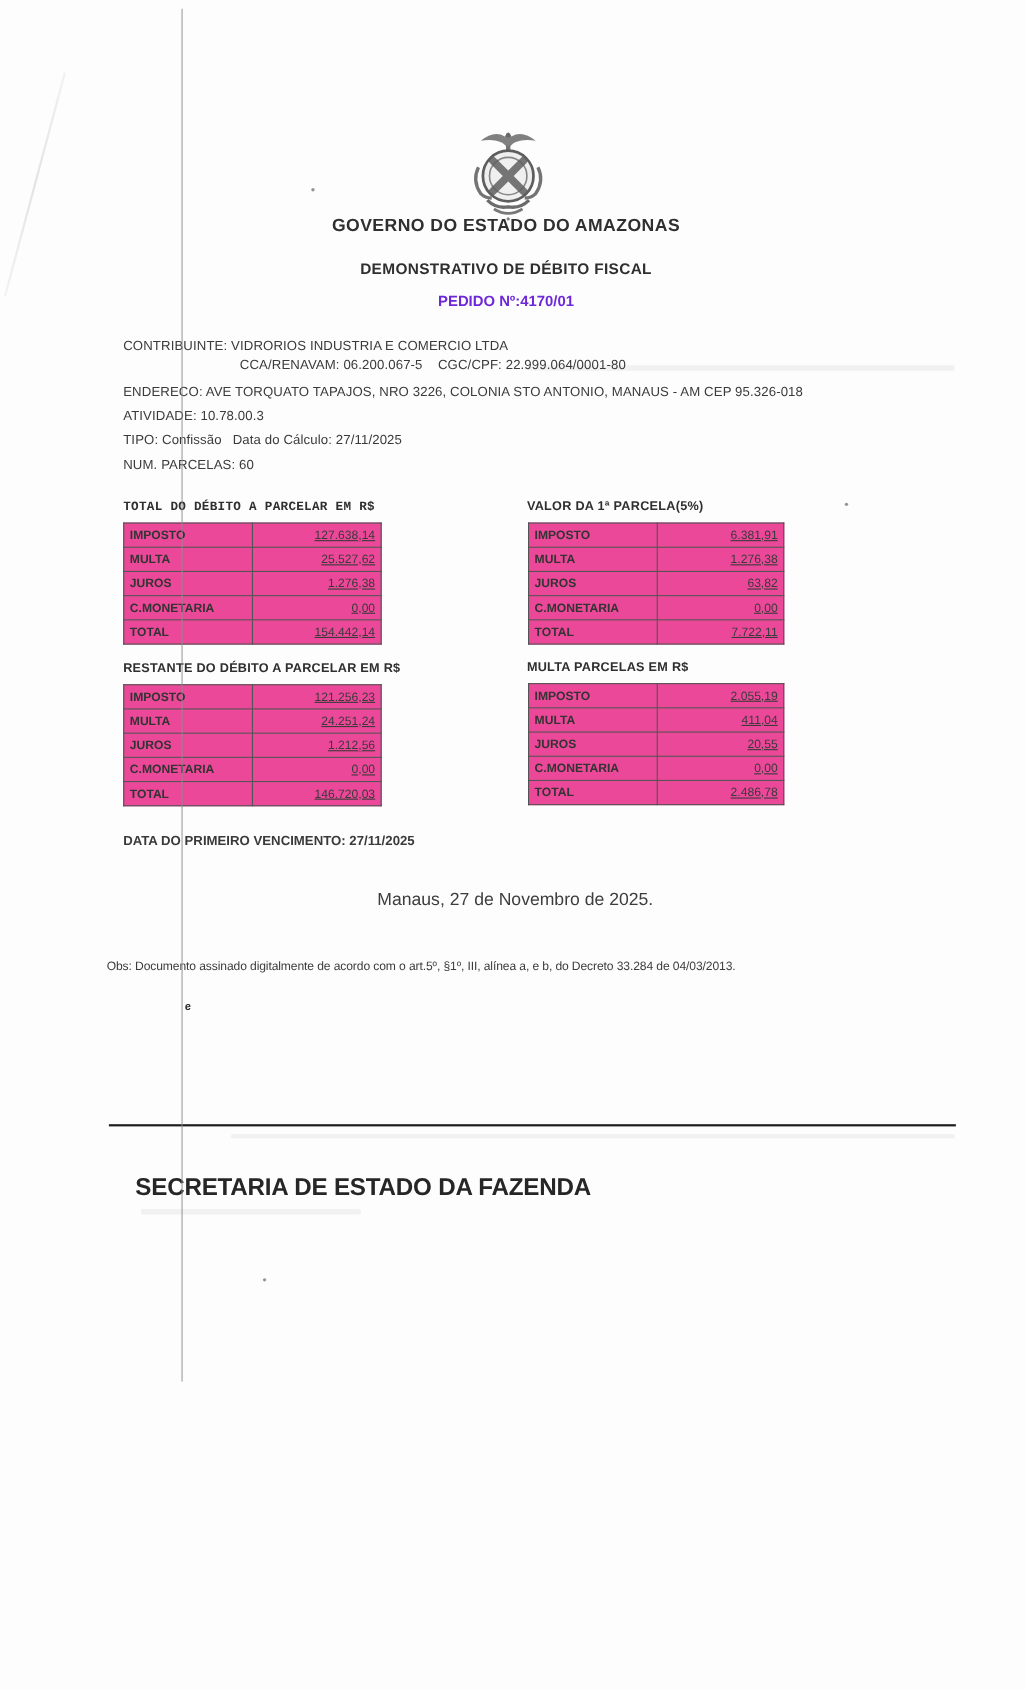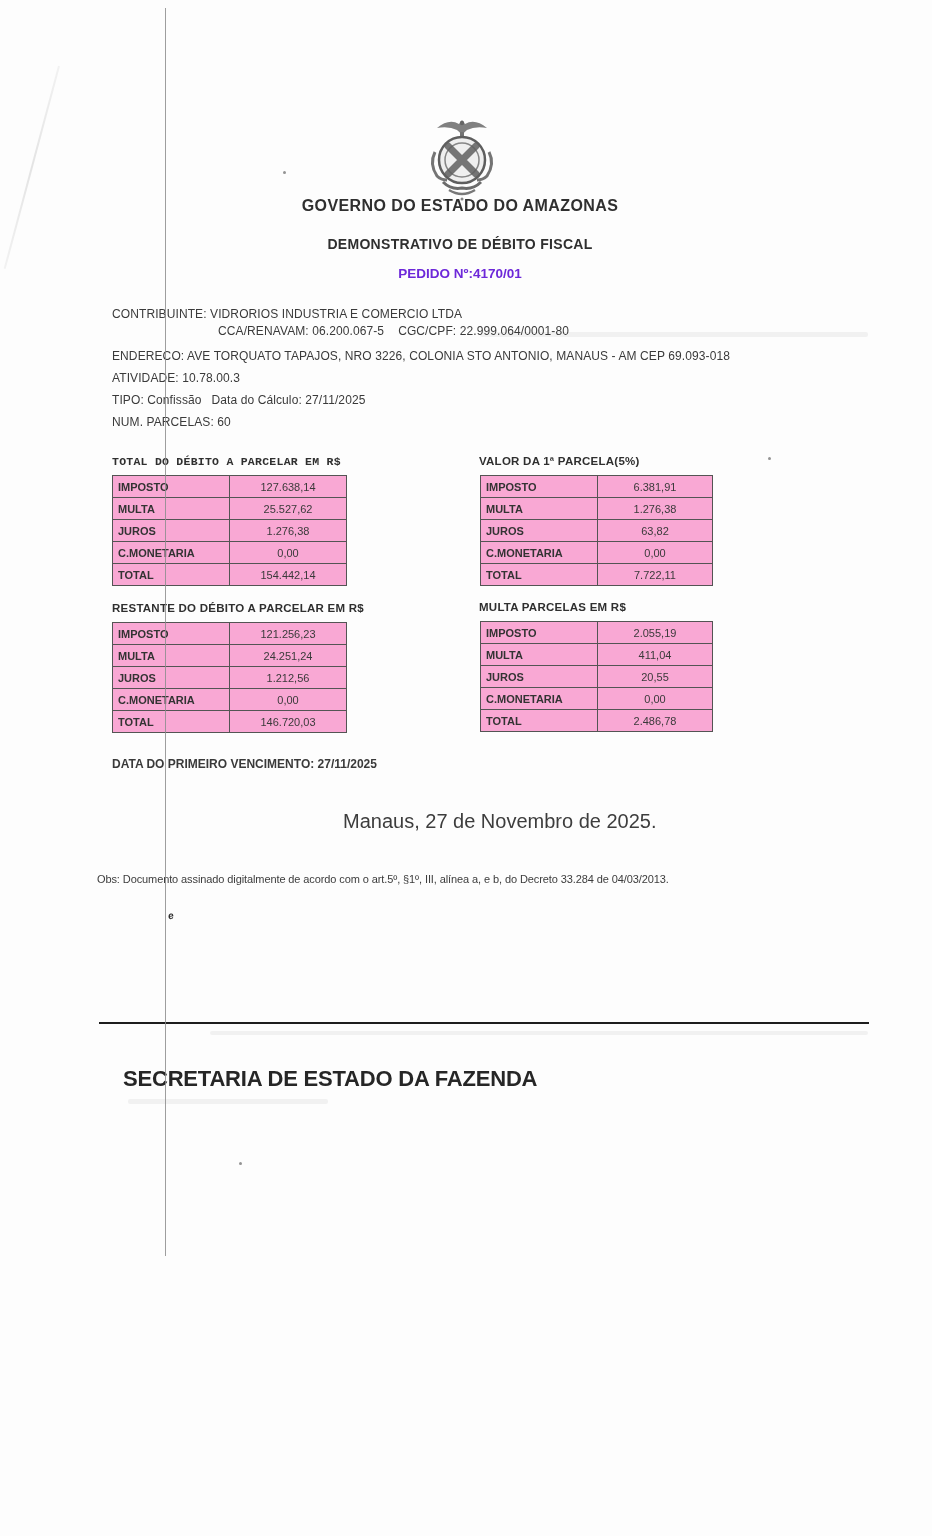--- a/index.html
+++ b/index.html
@@ -14,27 +14,27 @@
   .doc-title{left:0;top:236px;width:920px;text-align:center;font-size:14px;font-weight:700;letter-spacing:.3px;color:#2f2f2f;}
   .pedido{left:0;top:266px;width:920px;text-align:center;font-size:13.5px;font-weight:700;color:#6d28d9;}
   .logo{left:423px;top:114px;filter:blur(.3px);opacity:.9;}
 
   
   .info{font-size:12px;color:#3a3a3a;letter-spacing:.1px;}
   .gap14{margin-left:14px;}
 
   
   .tbl-title{font-size:11.5px;font-weight:700;letter-spacing:.25px;color:#2f2f2f;}
-  table.tbl{position:absolute;border-collapse:collapse;table-layout:fixed;background:#f9a8d4;}
+  table.tbl{position:absolute;border-collapse:collapse;table-layout:fixed;background:#ec4899;}
   table.tbl td{border:1px solid #545454;height:21px;font-size:11px;padding:0 5px;overflow:hidden;white-space:nowrap;}
   table.tbl td.lbl{font-weight:700;color:#333;}
-  table.tbl td.val{text-align:center;color:#3a3a3a;}
+  table.tbl td.val{text-align:right;color:#3a3a3a;text-decoration:underline;}
 
   .body-line{font-size:12px;color:#3a3a3a;font-weight:bold;}
-  .city-date{font-size:20px;color:#3d3d3d;}
+  .city-date{font-size:16px;color:#3d3d3d;}
   .obs{font-size:11px;color:#3c3c3c;letter-spacing:-.1px;}
   .hr{left:99px;top:1022px;width:770px;height:2.2px;background:#1d1d1d;}
   .secretaria{left:123px;top:1066px;font-size:22px;font-weight:700;letter-spacing:-.2px;color:#262626;}
 
   
   .vline{left:165px;top:8px;width:1.2px;height:1248px;background:#8d8d8d;opacity:.85;z-index:6;}
   .crease{left:58px;top:66px;width:2px;height:210px;background:linear-gradient(#e9e9e9,#cfcfcf,#e9e9e9);transform:rotate(15deg);transform-origin:top center;opacity:.55;}
   .streak{background:#ececec;opacity:.75;border-radius:2px;}
   .speck{width:3px;height:3px;border-radius:50%;background:#787878;opacity:.8;}
   .squiggle{left:168px;top:910px;font-size:10px;font-weight:700;font-style:italic;color:#2e2e2e;transform:rotate(-12deg);}
@@ -70,21 +70,21 @@
     </svg>
   </div>
   <div class="abs doc-title">DEMONSTRATIVO DE DÉBITO FISCAL</div>
   <div class="abs gov-title">GOVERNO DO ESTADO DO AMAZONAS</div>
   <div class="abs pedido">PEDIDO Nº:4170/01</div>
 
   <div class="abs info" style="left:112px;top:307px;">CONTRIBUINTE: VIDRORIOS INDUSTRIA E COMERCIO LTDA</div>
   <div class="abs info" style="left:218px;top:324px;">
     <span>CCA/RENAVAM: 06.200.067-5</span><span class="gap14">CGC/CPF: 22.999.064/0001-80</span>
   </div>
-  <div class="abs info" style="left:112px;top:349px;">ENDERECO: AVE TORQUATO TAPAJOS, NRO 3226, COLONIA STO ANTONIO, MANAUS - AM CEP 69.093-018</div>
+  <div class="abs info" style="left:112px;top:349px;">ENDERECO: AVE TORQUATO TAPAJOS, NRO 3226, COLONIA STO ANTONIO, MANAUS - AM CEP 95.326-018</div>
   <div class="abs info" style="left:112px;top:371px;">ATIVIDADE: 10.78.00.3</div>
   <div class="abs info" style="left:112px;top:393px;">
     <span>TIPO: Confissão</span><span style="margin-left:10px;">Data do Cálculo: 27/11/2025</span>
   </div>
   <div class="abs info" style="left:112px;top:415px;">NUM. PARCELAS: 60</div>
 
   <div class="abs tbl-title" style="left:112px;top:455px;font-family:Liberation Mono, monospace;">TOTAL DO DÉBITO A PARCELAR EM R$</div>
   <table class="tbl" style="left:112px;top:475px;width:235px;">
     <tbody>
         <tr>

